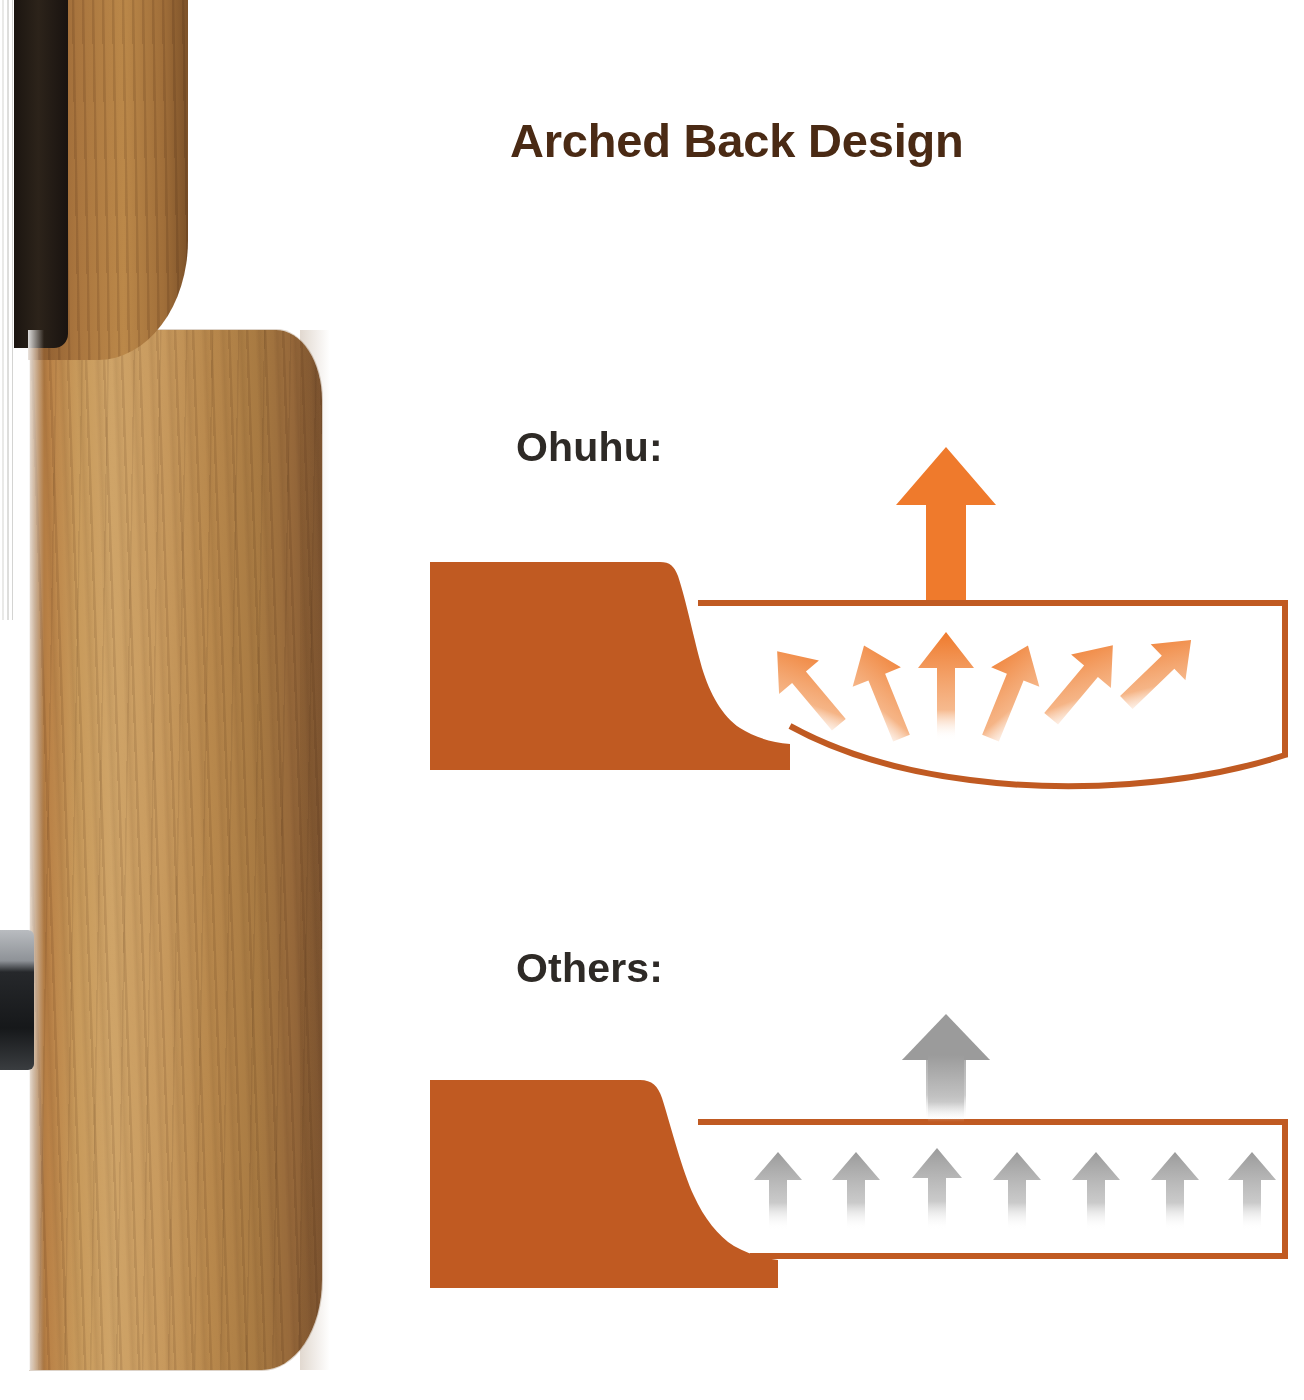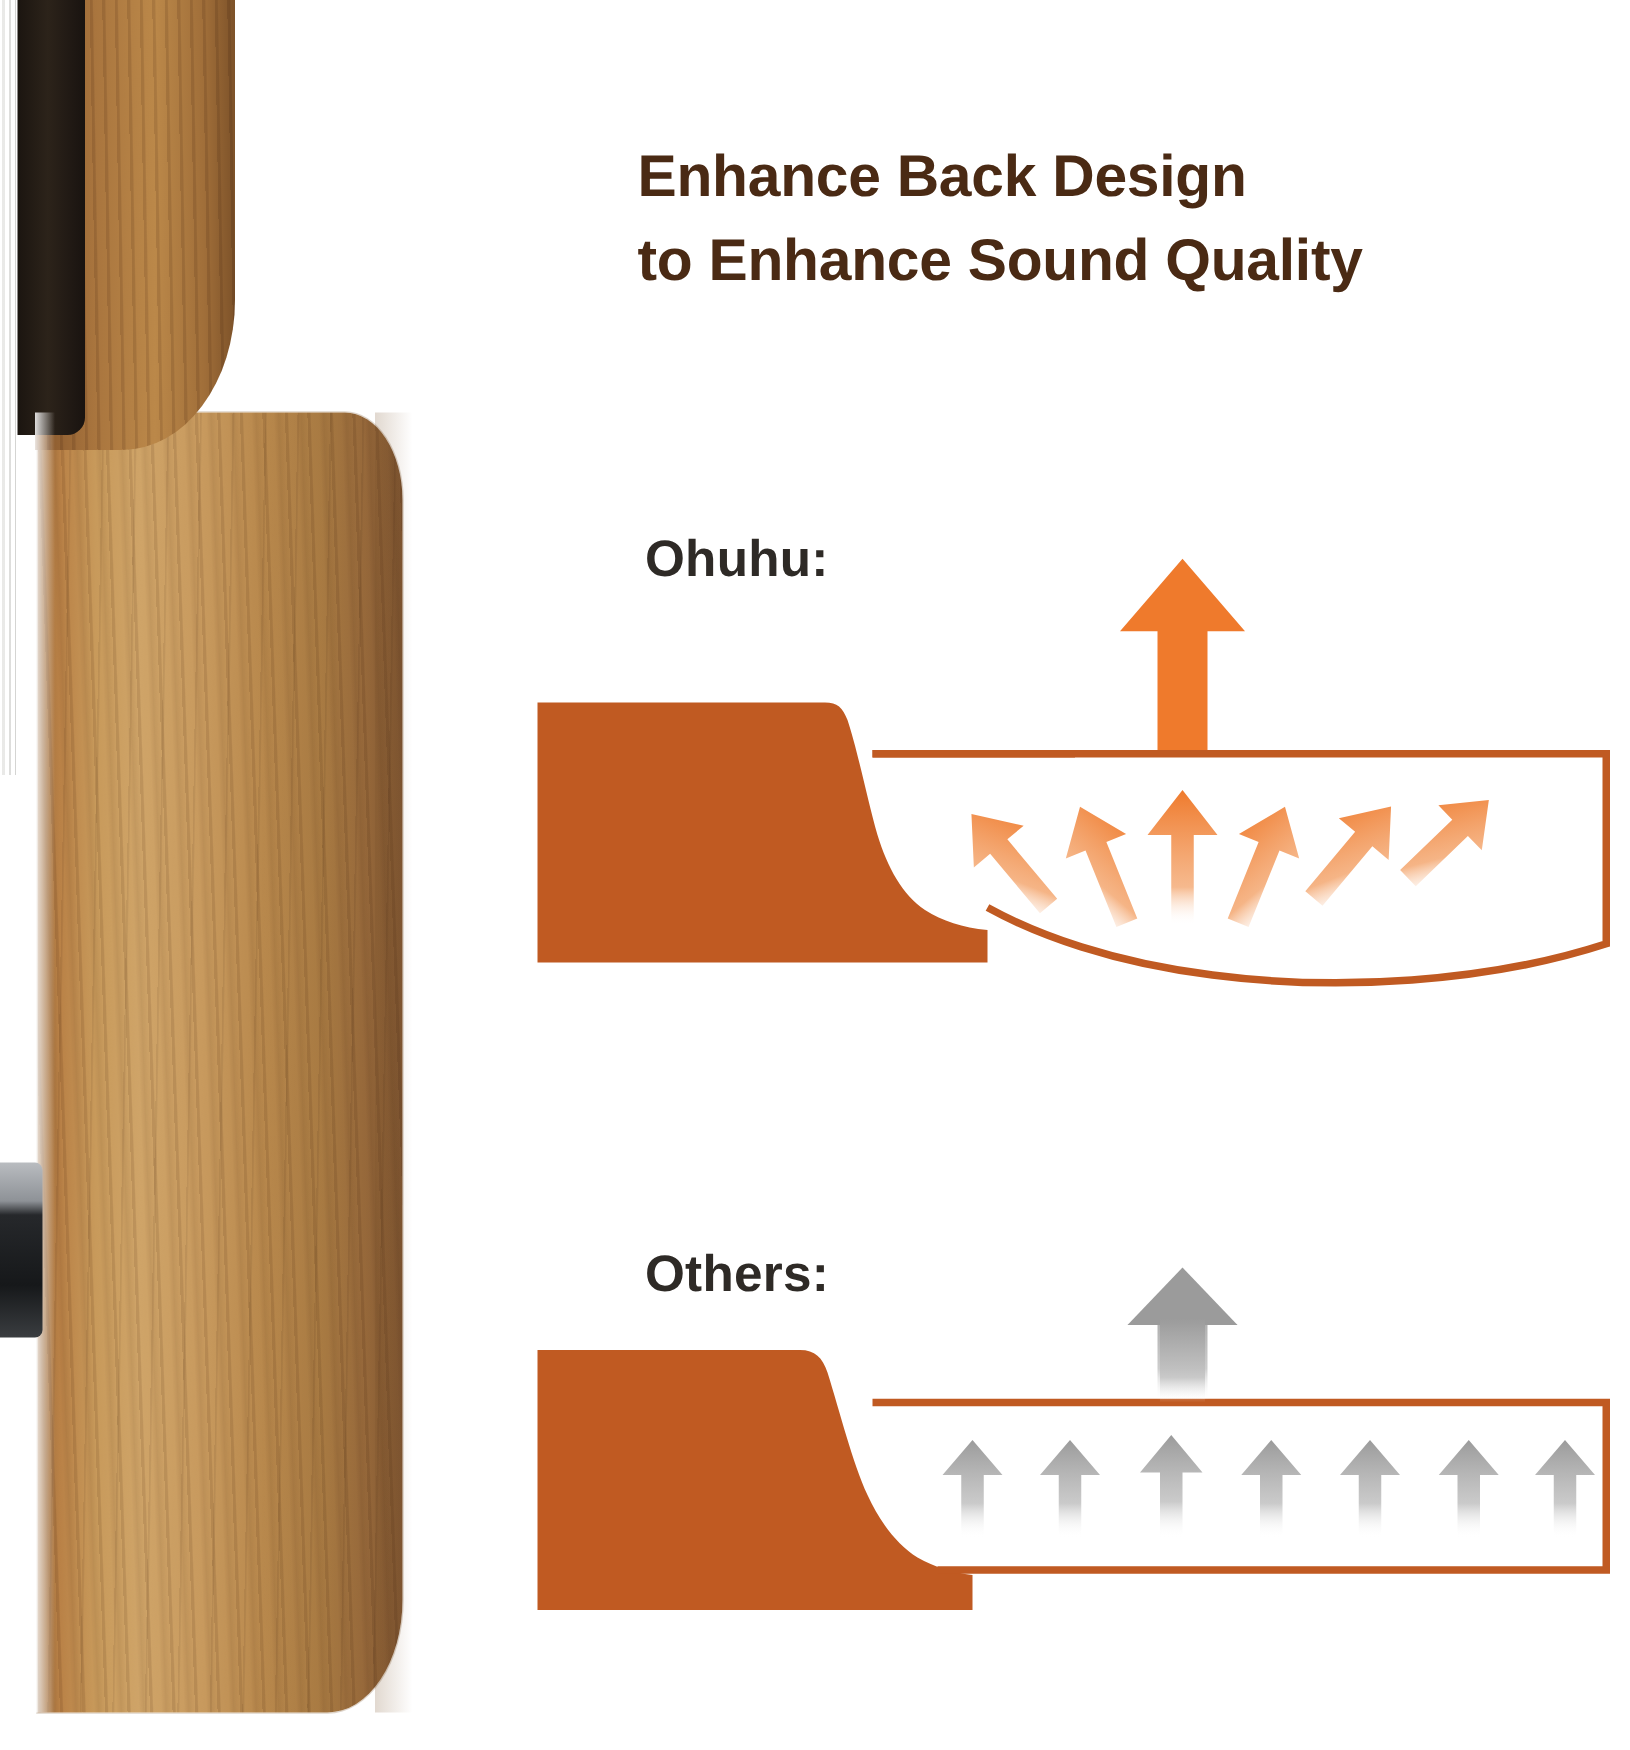--- a/index.html
+++ b/index.html
@@ -156,42 +156,41 @@
   .title .l2 { display: block; }
 
   .label {
     position: absolute;
     color: #2e2a26;
     font-size: 41px;
     font-weight: bold;
     letter-spacing: .2px;
   }
   .label-ohuhu { left: 186px; top: 424px; }
-  .label-others { left: 186px; top: 996px; }
+  .label-others { left: 186px; top: 945px; }
 
   .svg-wrap { position: absolute; left: 0; top: 0; }
 </style>
 </head>
 <body>
 
 <div class="photo">
   <div class="uke-body"></div>
   <div class="uke-shadow"></div>
   <div class="uke-neck"></div>
   <div class="uke-fretboard"></div>
   <div class="uke-strings"></div>
   <div class="uke-edge-hi"></div>
   <div class="uke-jack"></div>
 </div>
 
 <div class="right">
 
   <div class="title">
-    <span>Enhance Back Design</span>
-    <span class="l2">to Enhance Sound Quality</span>
+    <span>Arched Back Design</span>
   </div>
 
   <div class="label label-ohuhu">Ohuhu:</div>
   <div class="label label-others">Others:</div>
 
   <svg class="svg-wrap" width="974" height="1400" viewBox="0 0 974 1400">
     <defs>
       <linearGradient id="orangeUp" x1="0" y1="1" x2="0" y2="0">
         <stop offset="0%" stop-color="#ffffff" stop-opacity="0"></stop>
         <stop offset="28%" stop-color="#f3a268" stop-opacity="0.75"></stop>

